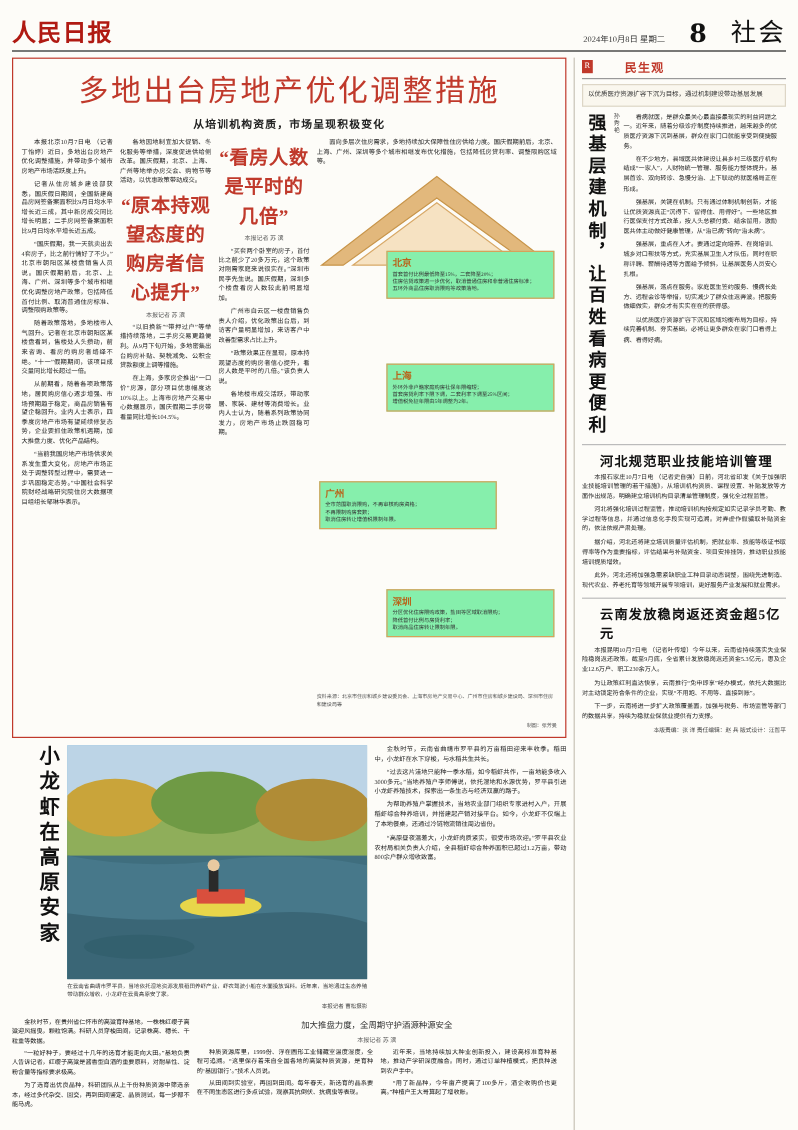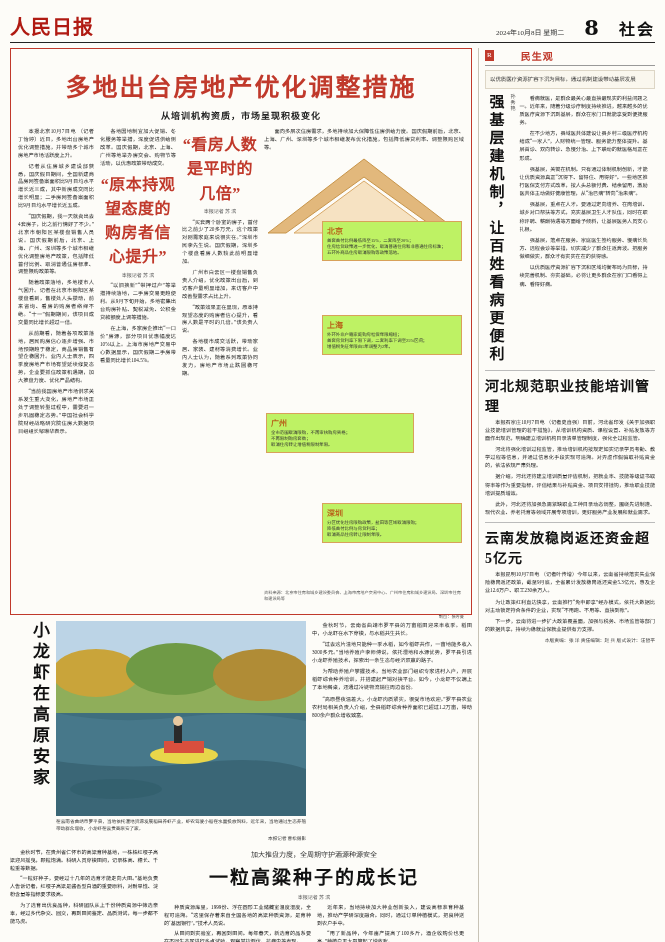--- a/index.html
+++ b/index.html
@@ -11,48 +11,48 @@
     overflow:hidden;
   }
   .page{position:relative;width:665px;height:942px;box-sizing:border-box;padding:6px 10px;}
 
   
   .masthead{display:flex;align-items:flex-end;justify-content:space-between;height:34px;border-bottom:1px solid #222;padding-bottom:2px;text-align:right;}
   .logo{font-family:"DejaVu Serif",serif;font-weight:bold;font-size:20px;letter-spacing:1px;color:#b01a12;}
   .mast-right{display:flex;align-items:flex-end;gap:20px;}
   .mast-date{font-size:7px;color:#333;margin-bottom:3px;}
   .page-no{font-size:21px;font-weight:bold;font-family:"DejaVu Serif",serif;}
-  .section-name{font-size:16px;font-weight:bold;letter-spacing:2px;}
+  .section-name{font-size:21px;font-weight:normal;letter-spacing:2px;}
 
   
   .cols{display:flex;gap:6px;margin-top:5px;height:898px;}
   .col-left{width:462px;position:relative;}
   .col-right{width:176px;position:relative;border-left:1px solid #c8c3b6;padding-left:6px;}
 
   
   .lead-box{border:1px solid #c0392b;padding:6px 7px 4px 7px;position:relative;height:567px;box-sizing:border-box;}
-  .lead-title{font-family:"DejaVu Serif",serif;font-size:25px;font-weight:bold;color:#c0392b;text-align:center;letter-spacing:2px;line-height:1.2;margin:18px 0 6px 0;}
+  .lead-title{font-family:"DejaVu Serif",serif;font-size:25px;font-weight:normal;color:#c0392b;text-align:center;letter-spacing:2px;line-height:1.2;margin:6px 0 6px 0;}
   .lead-sub{text-align:center;font-size:9px;font-weight:bold;letter-spacing:1px;margin-bottom:6px;color:#222;}
 
   .lead-body{display:flex;gap:6px;}
   .txtcol{font-size:5.2px;line-height:1.52;text-align:justify;color:#222;}
   .txtcol p{margin:0 0 3px 0;text-indent:2em;}
   .w1{width:106px;}
   .w2{width:106px;}
   .w3{width:106px;}
   .infog{width:200px;}
 
   .sub-head{font-size:16px;font-weight:bold;text-align:center;color:#c0392b;margin:5px 0 2px 0;letter-spacing:.5px;}
   .byline{font-size:5px;text-align:center;color:#555;margin-bottom:3px;}
 
   
   .info-wrap{position:relative;width:200px;height:470px;margin-top:2px;}
   .roof{position:relative;height:92px;}
   .roof svg{position:absolute;left:0;top:0;}
-  .city-card{position:absolute;border:1px solid #d8a15a;background:#bef264;padding:3px 4px;box-sizing:border-box;}
+  .city-card{position:absolute;border:1px solid #d8a15a;background:#86efac;padding:3px 4px;box-sizing:border-box;}
   .city-name{font-size:8px;font-weight:bold;color:#b8651b;margin-bottom:2px;}
   .city-txt{font-size:4.4px;line-height:1.45;color:#333;}
   .info-src{font-size:4.2px;color:#555;line-height:1.4;margin-top:3px;}
 
   
   .photo-row{display:flex;gap:6px;margin-top:6px;}
   .v-title{width:38px;font-size:17px;font-weight:bold;writing-mode:vertical-rl;letter-spacing:4px;line-height:1.25;color:#111;margin-left:2px;}
   .photo-col{width:250px;}
   .photo{width:250px;height:195px;background:linear-gradient(#9dc4e0,#9dc4e0 26%,#7ea84e 27%,#4f7c3a 55%,#3f6f86 56%,#2f5d72 100%);position:relative;overflow:hidden;}
   .cap{font-size:4.6px;line-height:1.5;color:#333;margin-top:3px;text-align:justify;}
@@ -69,21 +69,21 @@
   .rail-head{display:flex;align-items:center;gap:3px;border-bottom:1px solid #999;padding-bottom:2px;margin-bottom:4px;}
   .rail-badge{background:#c0392b;color:#fff;font-size:7px;padding:0 2px;line-height:11px;}
   .rail-title{font-size:10px;font-weight:bold;letter-spacing:1px;color:#c0392b;margin-left:24px;}
   .rail-quote{font-size:5.4px;line-height:1.6;color:#333;border:1px solid #ddd6c6;background:#faf7ee;padding:4px;margin-bottom:5px;text-align:justify;}
   .rail-main{display:flex;gap:4px;}
   .rail-vtitle{font-size:15px;font-weight:bold;writing-mode:vertical-rl;letter-spacing:3px;line-height:1.3;color:#111;}
   .rail-body{font-size:5.1px;line-height:1.6;text-align:justify;color:#222;width:128px;}
   .rail-body p{margin:0 0 3px 0;text-indent:2em;}
   .rail-author{font-size:5px;color:#444;margin-bottom:3px;writing-mode:vertical-rl;letter-spacing:1px;align-self:flex-start;}
   .rail-sep{border-top:1px solid #bbb;margin:6px 0 4px 0;}
-  .rail-h2{font-size:14px;font-weight:bold;letter-spacing:1px;margin-bottom:3px;color:#111;}
+  .rail-h2{font-size:11px;font-weight:bold;letter-spacing:1px;margin-bottom:3px;color:#111;margin-left:15px;}
   .rail-p{font-size:5.1px;line-height:1.6;text-align:justify;color:#222;}
   .rail-p p{margin:0 0 3px 0;text-indent:2em;}
   .rail-end{font-size:4.8px;text-align:right;color:#444;margin-top:3px;}
 </style>
 </head>
 <body>
 
 <div class="page">
 
   <div class="masthead">
@@ -215,21 +215,20 @@
 
       <div style="margin-top:8px;">
         <div style="display:flex;gap:6px;">
           <div class="bot-col">
             <p>金秋时节，在贵州省仁怀市的高粱育种基地，一株株红缨子高粱迎风摇曳，颗粒饱满。科研人员穿梭田间，记录株高、穗长、千粒重等数据。</p>
             <p>“一粒好种子，要经过十几年的选育才能走向大田。”基地负责人告诉记者，红缨子高粱是酱香型白酒的重要原料，对耐旱性、淀粉含量等指标要求极高。</p>
             <p>为了选育出优良品种，科研团队从上千份种质资源中筛选亲本，经过多代杂交、回交，再到田间鉴定、品质测试，每一步都不能马虎。</p>
           </div>
           <div style="width:300px;">
             <div class="bot-kicker">加大推盘力度，全周期守护酒源种源安全</div>
-            <div class="bot-title">一粒高粱种子的成长记</div>
             <div class="bot-byline">本报记者 苏 滨</div>
             <div style="display:flex;gap:6px;">
               <div class="bot-col">
                 <p>种质资源库里，1999份、浮在圆形工业储藏室温度湿度，全程可追溯。“这里保存着来自全国各地的高粱种质资源，是育种的‘基因银行’。”技术人员说。</p>
                 <p>从田间到实验室，再回到田间。每年春天，新选育的品系要在不同生态区进行多点试验，观察其抗倒伏、抗病虫等表现。</p>
 
               </div>
               <div class="bot-col">
                 <p>近年来，当地持续加大种业创新投入，建设高标准育种基地，推动产学研深度融合。同时，通过订单种植模式，把良种送到农户手中。</p>
                 <p>“用了新品种，今年亩产提高了100多斤，酒企收购价也更高。”种植户王大哥算起了增收账。</p>

